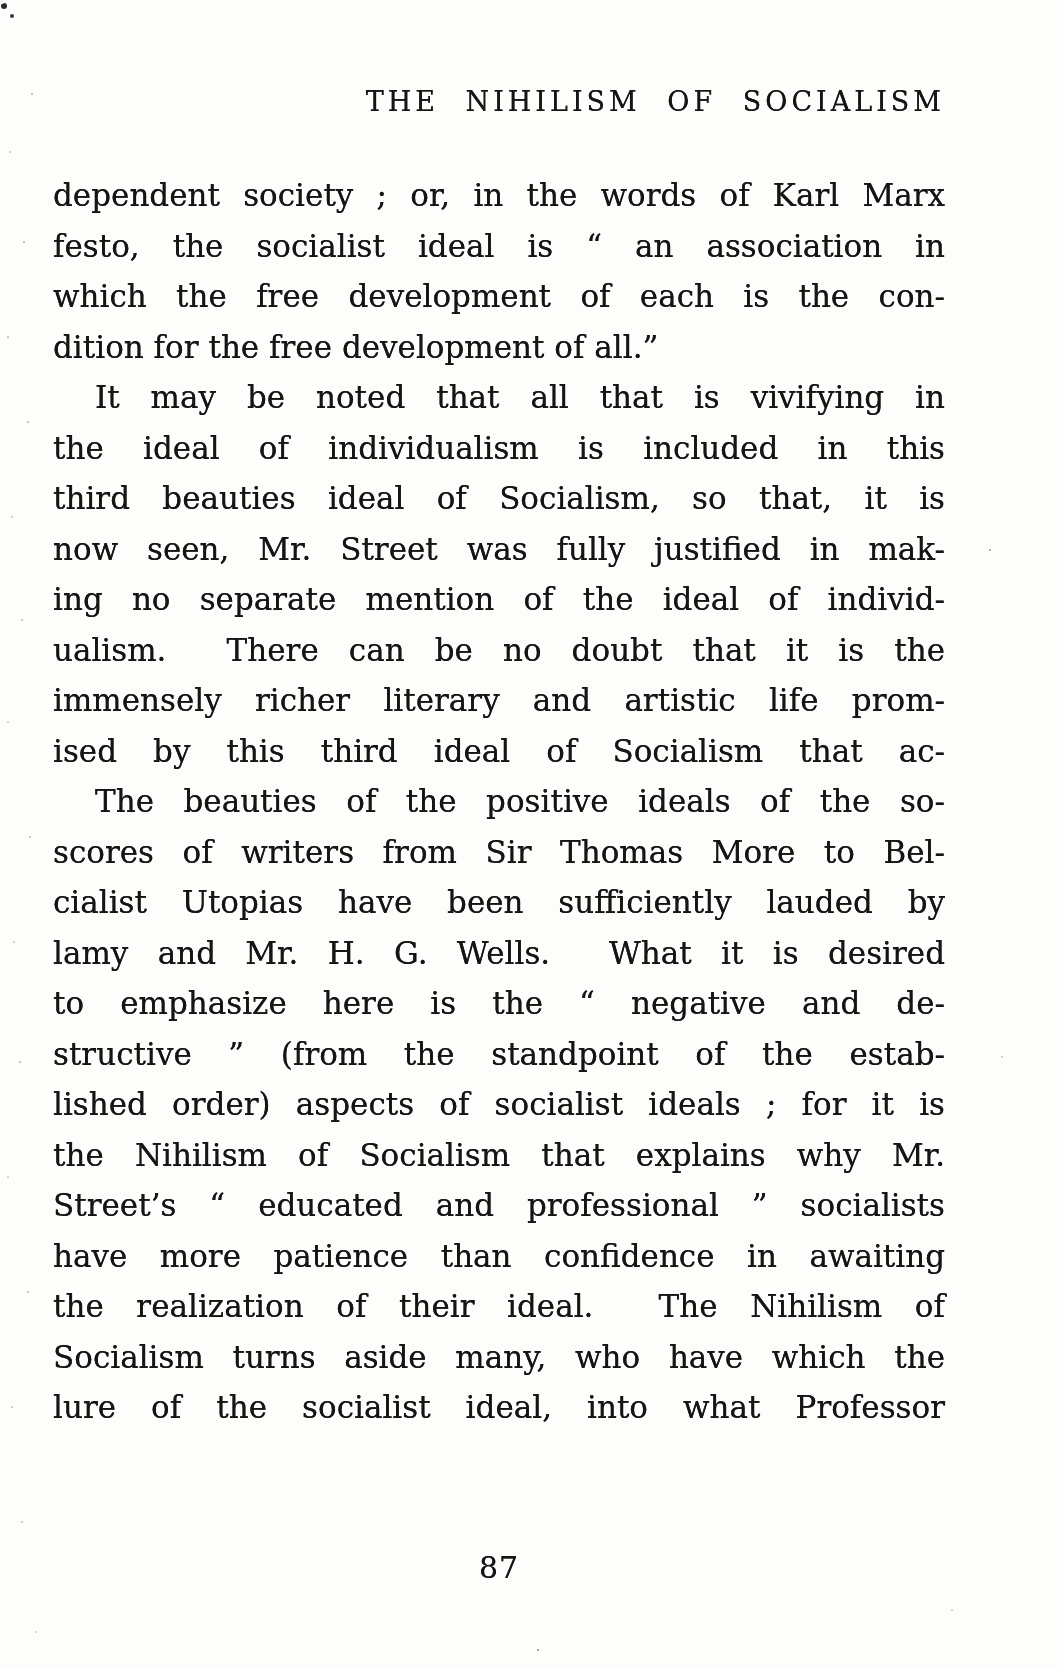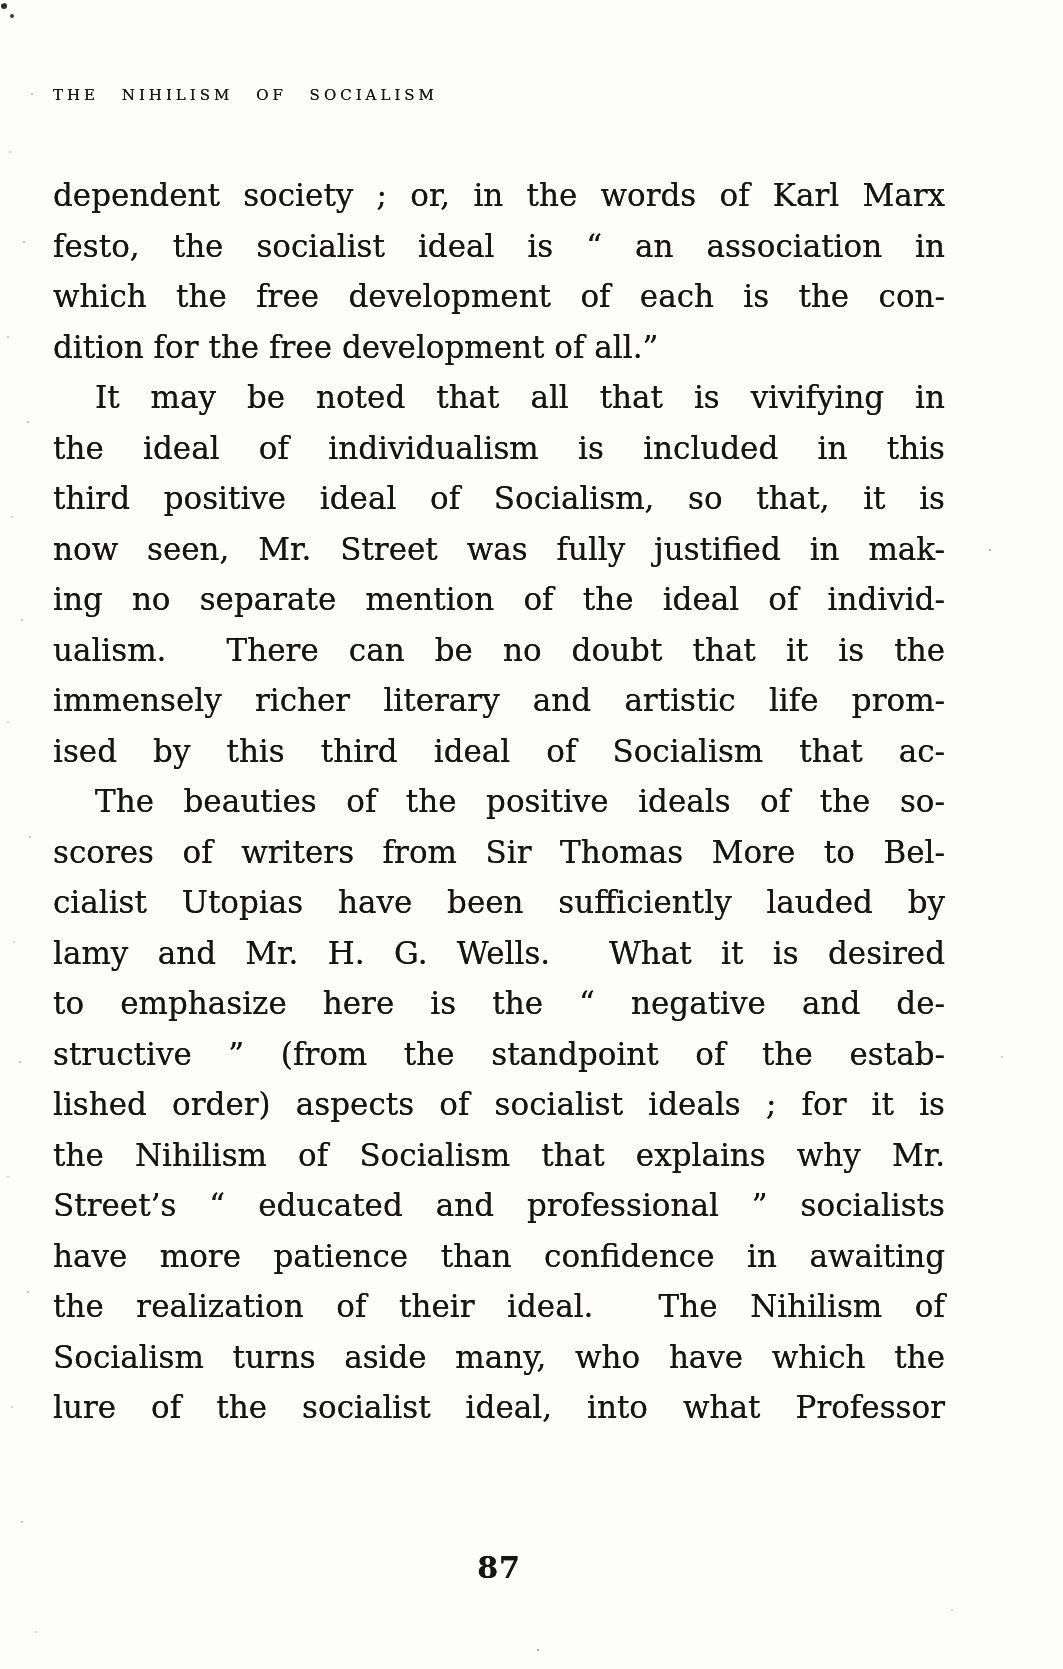--- a/index.html
+++ b/index.html
@@ -9,22 +9,22 @@
     height: 1669px;
     background: #fdfdfc;
     overflow: hidden;
     font-family: "DejaVu Serif", "Liberation Serif", serif;
     color: #171514;
     text-shadow: 0 0 0.6px rgba(10,10,10,0.85); 
   }
   .running-head {
     position: absolute;
     top: 86px; left: 53px; width: 892px;
-    text-align: left;
-    font-size: 15px;
+    text-align: right;
+    font-size: 27px;
     letter-spacing: 4px;
     word-spacing: 14px;
     white-space: nowrap;
   }
   .text-block {
     position: absolute;
     top: 170px; left: 53px; width: 892px;
   }
   .line {
     font-size: 31px;
@@ -32,21 +32,21 @@
     text-align: justify;
     text-align-last: justify;
   }
   .line.flush { text-align-last: left; }   
   .line.indent { text-indent: 42px; }      
   .folio {
     position: absolute;
     top: 1550px; left: 53px; width: 892px;
     text-align: center;
     font-size: 30px;
-    font-weight: bold;
+    font-weight: normal;
     letter-spacing: 1px;
   }
   
   .noise { position: absolute; inset: 0; pointer-events: none; }
   .noise::before {
     content: "";
     position: absolute; top: 0; left: 0;
     width: 4px; height: 4px; border-radius: 50%;
     background: transparent;
     box-shadow:
@@ -90,21 +90,21 @@
     <div class="para">
       <div class="line">dependent society ; or, in the words of Karl Marx</div>
       <div class="line">festo, the socialist ideal is “ an association in</div>
       <div class="line">which the free development of each is the con-</div>
       <div class="line flush">dition for the free development of all.”</div>
     </div>
 
     <div class="para">
       <div class="line indent">It may be noted that all that is vivifying in</div>
       <div class="line">the ideal of individualism is included in this</div>
-      <div class="line">third positive ideal of Socialism, so that, it is</div>
+      <div class="line">third beauties ideal of Socialism, so that, it is</div>
       <div class="line">now seen, Mr. Street was fully justified in mak-</div>
       <div class="line">ing no separate mention of the ideal of individ-</div>
       <div class="line">ualism.&nbsp; There can be no doubt that it is the</div>
       <div class="line">immensely richer literary and artistic life prom-</div>
       <div class="line">ised by this third ideal of Socialism that ac-</div>
     </div>
 
     <div class="para">
       <div class="line indent">The beauties of the positive ideals of the so-</div>
       <div class="line">scores of writers from Sir Thomas More to Bel-</div>

